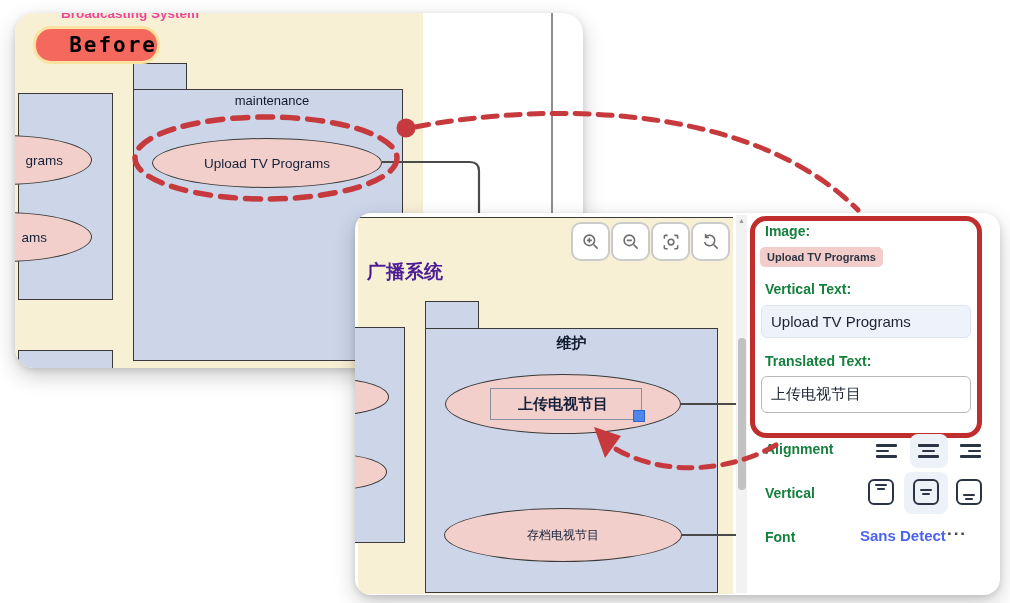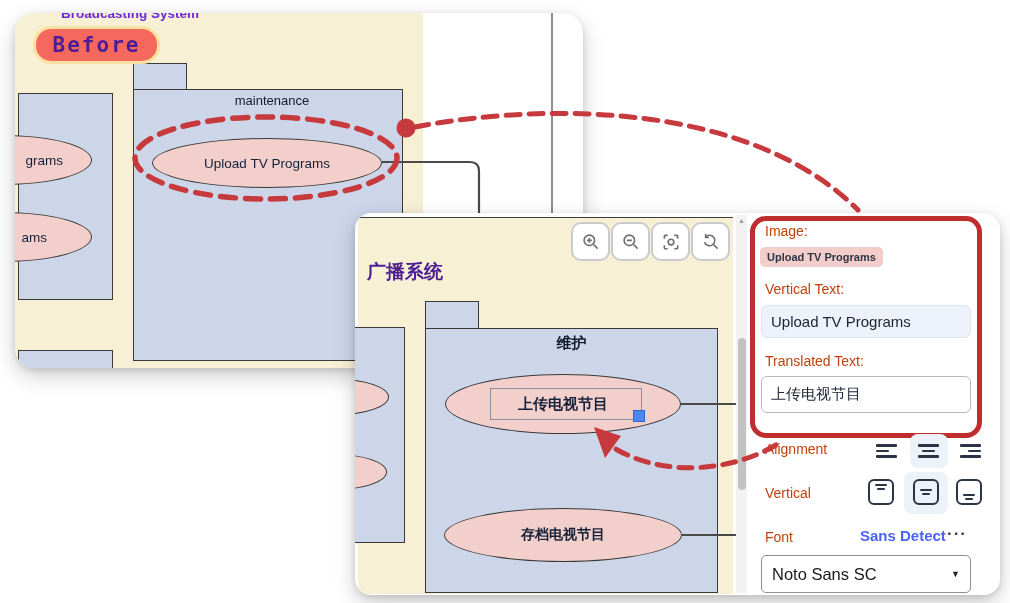--- a/index.html
+++ b/index.html
@@ -6,25 +6,25 @@
   #stage{position:relative;width:1010px;height:603px;background:#fff;overflow:hidden;
          font-family:"Liberation Sans",sans-serif;}
   .card{position:absolute;background:#fff;border-radius:18px;
         box-shadow:0 8px 22px rgba(0,0,0,.20),0 2px 6px rgba(0,0,0,.12);overflow:hidden;}
   .cream{position:absolute;background:#f8f0d5;}
   .pkg{position:absolute;background:#cdd6e9;border:1.6px solid #3a3a3a;box-sizing:border-box;}
   .usecase{position:absolute;background:#f2cfcb;border:1.6px solid #3a3a3a;border-radius:50%;
            box-sizing:border-box;display:flex;align-items:center;justify-content:center;
            color:#16213a;font-size:13.5px;}
   .pkg-title{position:absolute;color:#101a30;font-size:13px;text-align:center;}
-  .badge{position:absolute;display:flex;align-items:center;justify-content:center;
-         color:#4c1d95;font-family:"DejaVu Sans Mono",monospace;font-weight:bold;
+  .badge{position:absolute;display:flex;align-items:center;justify-content:flex-end;
+         color:#000000;font-family:"DejaVu Sans Mono",monospace;font-weight:bold;
          border-radius:18px;letter-spacing:2px;box-sizing:border-box;}
   .hline{position:absolute;height:2px;background:#4a4a4a;}
-  .lbl{position:absolute;color:#c2410c;font-size:14px;font-weight:400;}
+  .lbl{position:absolute;color:#15803d;font-size:14px;font-weight:700;}
   .tbtn{width:39px;height:39px;background:#fff;border:2px solid #cbcbcb;border-radius:10px;
         box-sizing:border-box;display:flex;align-items:center;justify-content:center;margin-right:1px;}
   .alicon{position:absolute;width:21px;display:flex;flex-direction:column;gap:3px;}
   .alicon span{height:2.6px;background:#2b3444;border-radius:1px;}
   .al-l{align-items:flex-start}.al-c{align-items:center}.al-r{align-items:flex-end}
   .b-long{width:21px}.b-short{width:13px}
   .vbox{position:absolute;width:26px;height:26px;border:2.2px solid #2b3444;border-radius:6px;
         box-sizing:border-box;display:flex;flex-direction:column;align-items:center;gap:2px;}
   .vbox i{display:block;background:#2b3444;height:2px;border-radius:1px;}
   .vi-w{width:12px}.vi-n{width:8px}
@@ -35,21 +35,21 @@
          padding:0 9px;font-family:"Liberation Sans",sans-serif;outline:none;}
 </style>
 </head>
 <body>
 
 <div id="stage">
 
   <div class="card" style="left:15px;top:13px;width:568px;height:355px;border-radius:20px;z-index:1;">
     <div class="cream" style="left:0;top:0;width:408px;height:355px;"></div>
 
-    <div class="pkg-title" style="left:15px;top:-7px;width:200px;font-size:13.5px;font-weight:bold;color:#6d28d9;">Broadcasting System</div>
+    <div class="pkg-title" style="left:15px;top:-7px;width:200px;font-size:13.5px;font-weight:bold;color:#ec4899;">Broadcasting System</div>
 
     <div class="pkg" style="left:3px;top:80px;width:95px;height:207px;"></div>
     <div class="usecase" style="left:-100px;top:122px;width:177px;height:50px;justify-content:flex-end;padding-right:28px;">
       <span>grams</span>
     </div>
     <div class="usecase" style="left:-100px;top:199px;width:177px;height:50px;justify-content:flex-end;padding-right:44px;">
       <span>ams</span>
     </div>
     <div class="pkg" style="left:3px;top:337px;width:95px;height:22px;"></div>
 
@@ -83,21 +83,21 @@
     <div class="pkg" style="left:70px;top:88px;width:54px;height:28px;"></div>
     <div class="pkg" style="left:70px;top:115px;width:293px;height:265px;"></div>
     <div class="pkg-title" style="left:70px;top:121px;width:293px;font-weight:bold;font-size:15px;">维护</div>
 
     <div class="usecase" style="left:90px;top:161px;width:236px;height:60px;font-weight:bold;font-size:15px;">
       <span>上传电视节目</span>
     </div>
     <div style="position:absolute;left:135px;top:175px;width:152px;height:32px;border:1.6px solid #8a8fa0;box-sizing:border-box;"></div>
     <div style="position:absolute;left:278px;top:197px;width:12px;height:12px;background:#4f86ec;border:1px solid #2f66cc;box-sizing:border-box;"></div>
 
-    <div class="usecase" style="left:89px;top:295px;width:238px;height:54px;font-weight:bold;font-size:14px;">
+    <div class="usecase" style="left:89px;top:295px;width:238px;height:54px;font-weight:normal;font-size:12px;">
       <span>存档电视节目</span>
     </div>
 
     <div class="hline" style="left:326px;top:190px;width:56px;"></div>
     <div class="hline" style="left:327px;top:321px;width:55px;"></div>
 
     <div style="position:absolute;left:381px;top:2px;width:11px;height:378px;background:#f2f2f2;">
       <div style="position:absolute;top:2px;width:11px;text-align:center;font-size:7px;color:#999;">▲</div>
       <div style="position:absolute;left:1.5px;top:123px;width:8px;height:152px;background:#c2c2c2;border-radius:4px;"></div>
     </div>
@@ -177,24 +177,20 @@
       </div>
     <div class="vbox v-bot" style="left:601px;top:266px;">
       <i class="vi-w"></i>
         <i class="vi-n"></i>
       </div>
 
     <div class="lbl" style="left:410px;top:316px;">Font</div>
     <div style="position:absolute;left:505px;top:314px;color:#4c63f2;font-size:15px;font-weight:600;">Sans Detect</div>
     <div style="position:absolute;left:592px;top:311px;color:#444;font-size:17px;font-weight:bold;letter-spacing:1px;">···</div>
 
-    <div style="position:absolute;left:406px;top:342px;width:210px;height:38px;border:1.5px solid #8f8f8f;border-radius:5px;box-sizing:border-box;display:flex;align-items:center;padding:0 10px;justify-content:space-between;">
-      <span style="font-size:16.5px;color:#1a1a1a;">Noto Sans SC</span>
-      <span style="font-size:9px;color:#222;">▼</span>
-    </div>
 
   </div>
 
   <svg width="1010" height="603" style="position:absolute;left:0;top:0;z-index:50;pointer-events:none;">
     <ellipse cx="266" cy="158" rx="131" ry="41" fill="none" stroke="#c6393c" stroke-width="5.5" stroke-dasharray="15 10" stroke-linecap="round"></ellipse>
     <circle cx="406" cy="128" r="9.5" fill="#c6393c"></circle>
     <path d="M 415 127 C 540 103, 748 100, 858 210" fill="none" stroke="#c6393c" stroke-width="5" stroke-dasharray="14 9" stroke-linecap="round"></path>
     <path d="M 776 445 C 734 470, 666 479, 614 448" fill="none" stroke="#c6393c" stroke-width="5" stroke-dasharray="13 9" stroke-linecap="round"></path>
     <polygon points="594,427 621,436 605,458" fill="#c6393c"></polygon>
   </svg>

